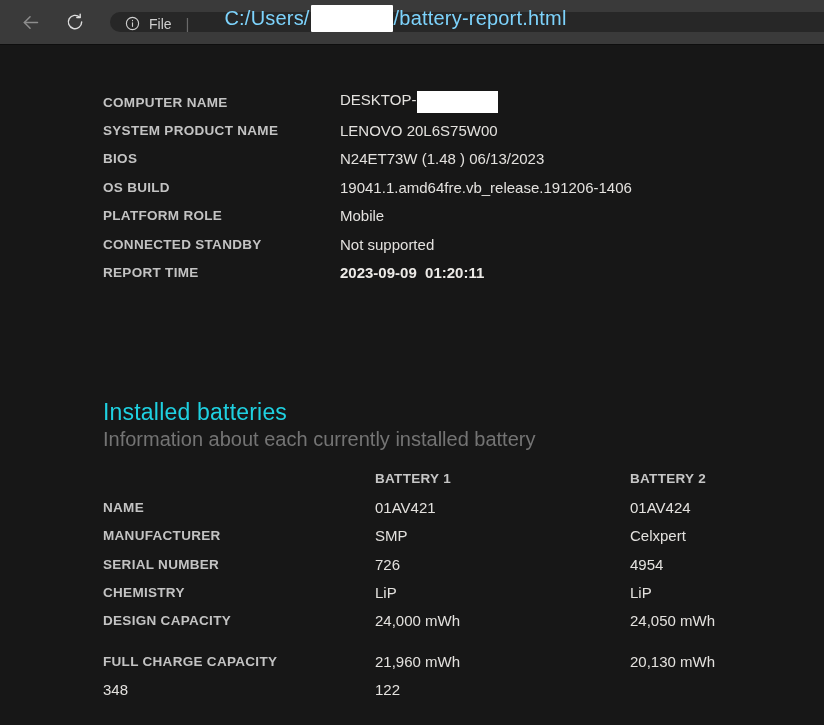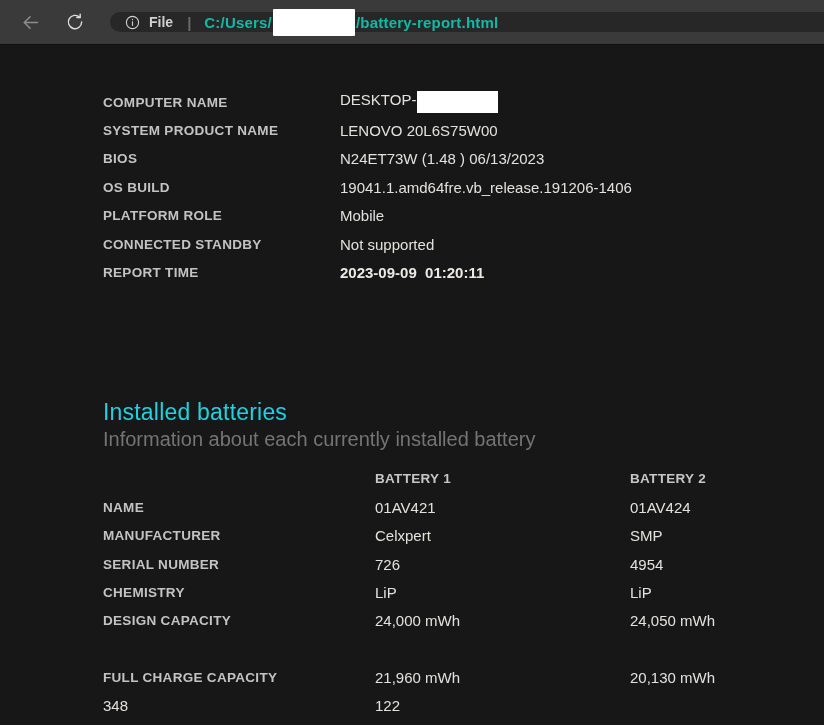--- a/index.html
+++ b/index.html
@@ -28,43 +28,43 @@
   }
   .nav-btn.back { margin-left: 13px; }
   .nav-btn.reload { margin-left: 11px; }
   .addr-pill {
     margin-left: 18px;
     height: 20px;
     flex: 1 1 auto;
     background: #272727;
     border-radius: 17px 0 0 17px;
     display: flex;
-    align-items: center;
+    align-items: flex-end;
     padding-left: 14px;
     min-width: 0;
-    font-weight: bold;
   }
   .info-chip {
     display: flex; align-items: center;
     gap: 8px;
     color: #cfcfcf;
     font-size: 14px;
   }
   .addr-sep {
     color: #6a6a6a;
     margin: 0 13px 0 14px;
     font-size: 15px;
   }
   .url {
-    color: #14b8a6;
-    font-size: 15px;
+    color: #7dd3fc;
+    font-size: 20px;
     letter-spacing: 0.2px;
     display: flex;
     align-items: center;
     white-space: nowrap;
+    margin-left: 22px;
   }
   .url-redaction {
     display: inline-block;
     width: 82px;
     height: 27px;
     background: #ffffff;
     border-radius: 1px;
     margin: 0 1px;
   }
 
@@ -112,21 +112,21 @@
     font-weight: 400;
     letter-spacing: 0.2px;
     line-height: 30px;
   }
   .section-sub {
     font-size: 20px;
     color: #747474;
     line-height: 24px;
   }
   .battable { margin-top: 14px; }
-  .batrow.gap-above { margin-top: 28px; }
+  .batrow.gap-above { margin-top: 12px; }
   .colhead {
     font-size: 13.5px;
     font-weight: bold;
     color: #c6c6c6;
     letter-spacing: 0.3px;
   }
   svg { display: block; }
 </style>
 </head>
 <body>
@@ -212,22 +212,22 @@
       <span class="colhead">BATTERY 1</span>
       <span class="colhead">BATTERY 2</span>
     </div>
     <div class="batrow">
       <span class="lbl">NAME</span>
       <span class="val">01AV421</span>
       <span class="val">01AV424</span>
     </div>
     <div class="batrow">
       <span class="lbl">MANUFACTURER</span>
+      <span class="val">SMP</span>
       <span class="val">Celxpert</span>
-      <span class="val">SMP</span>
     </div>
     <div class="batrow">
       <span class="lbl">SERIAL NUMBER</span>
       <span class="val">726</span>
       <span class="val">4954</span>
     </div>
     <div class="batrow">
       <span class="lbl">CHEMISTRY</span>
       <span class="val">LiP</span>
       <span class="val">LiP</span>

